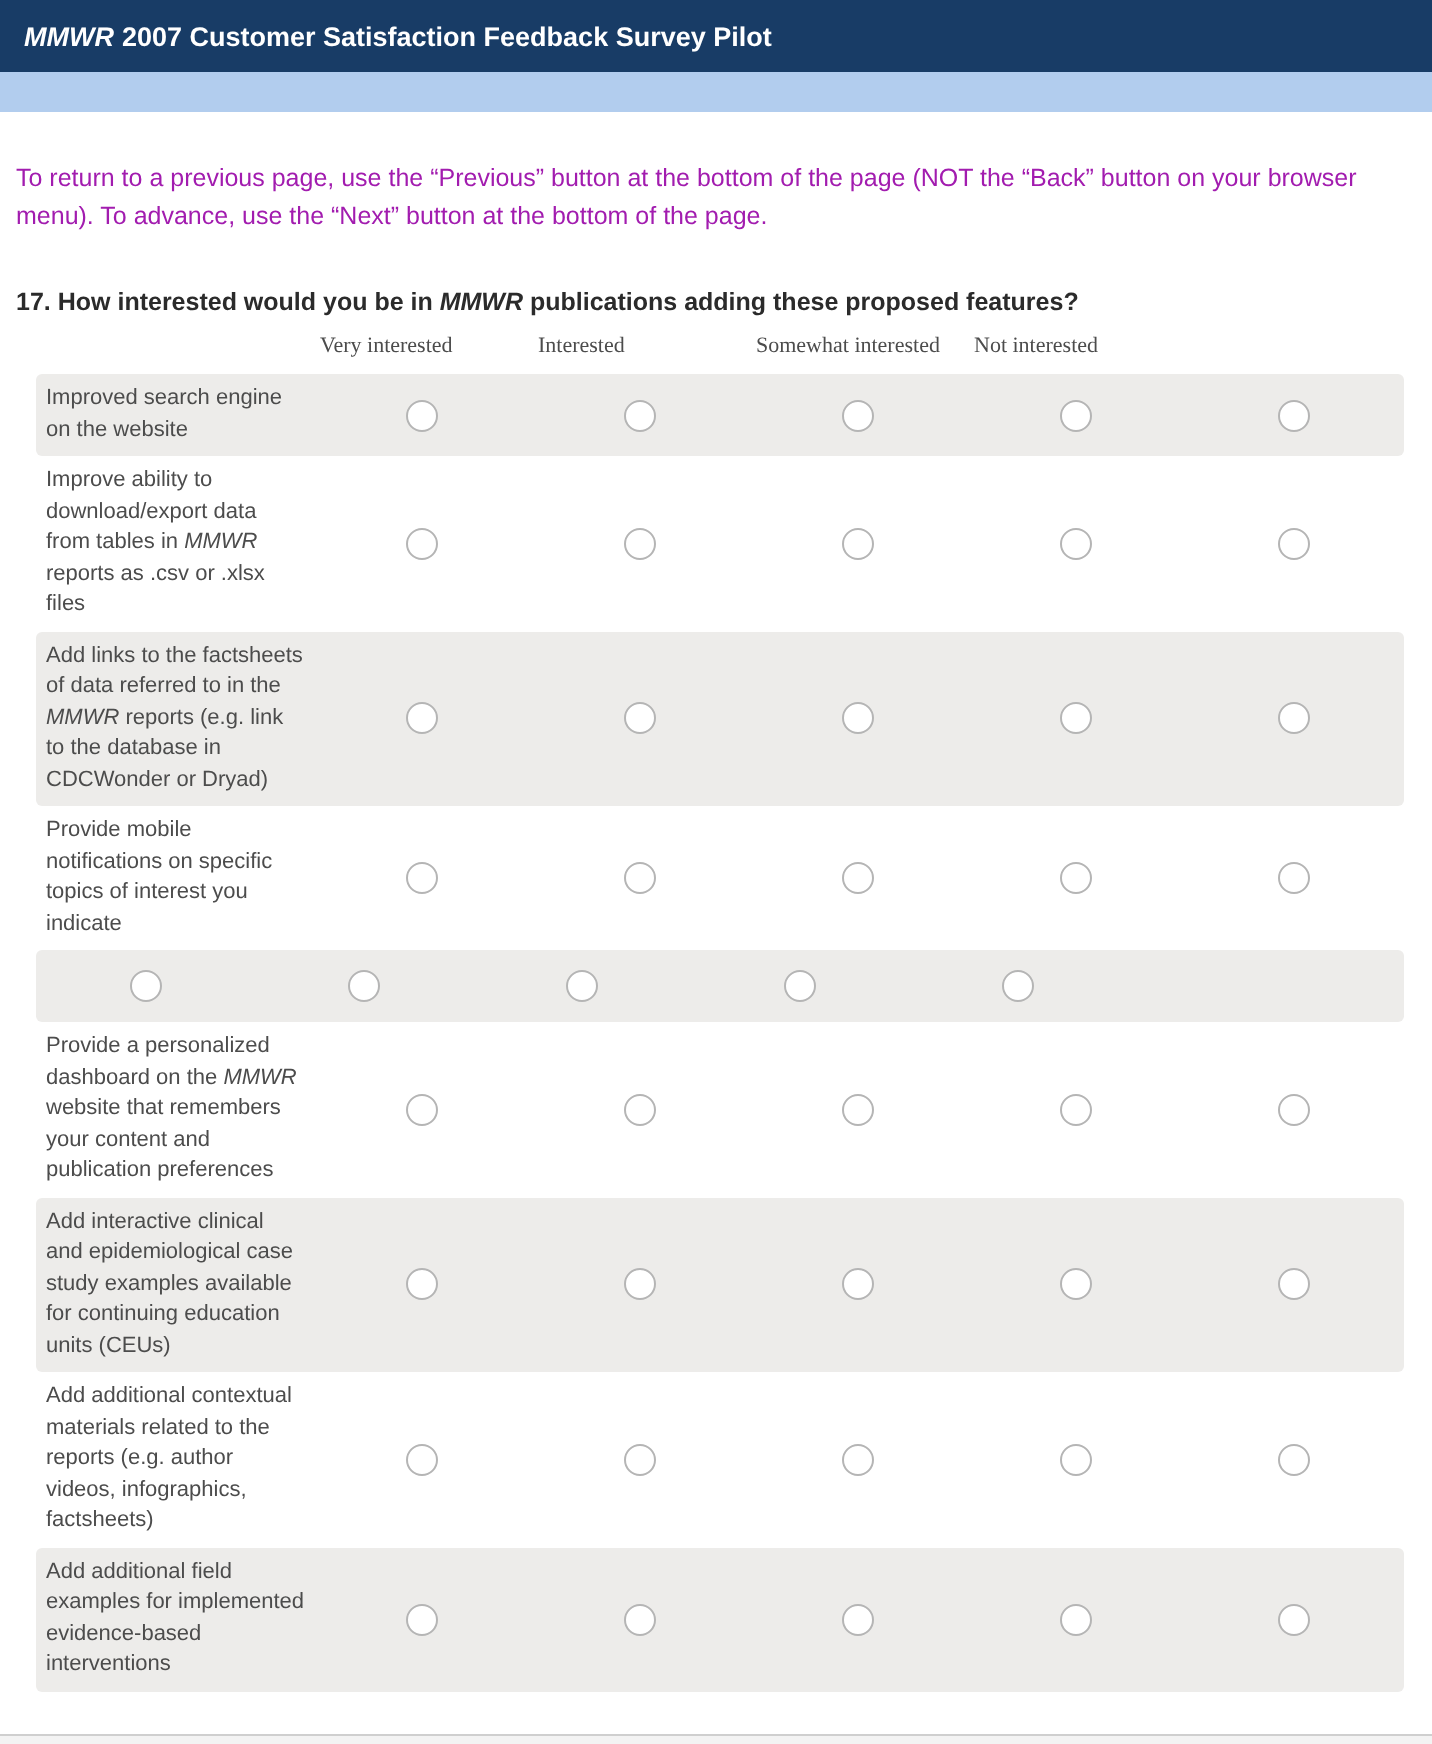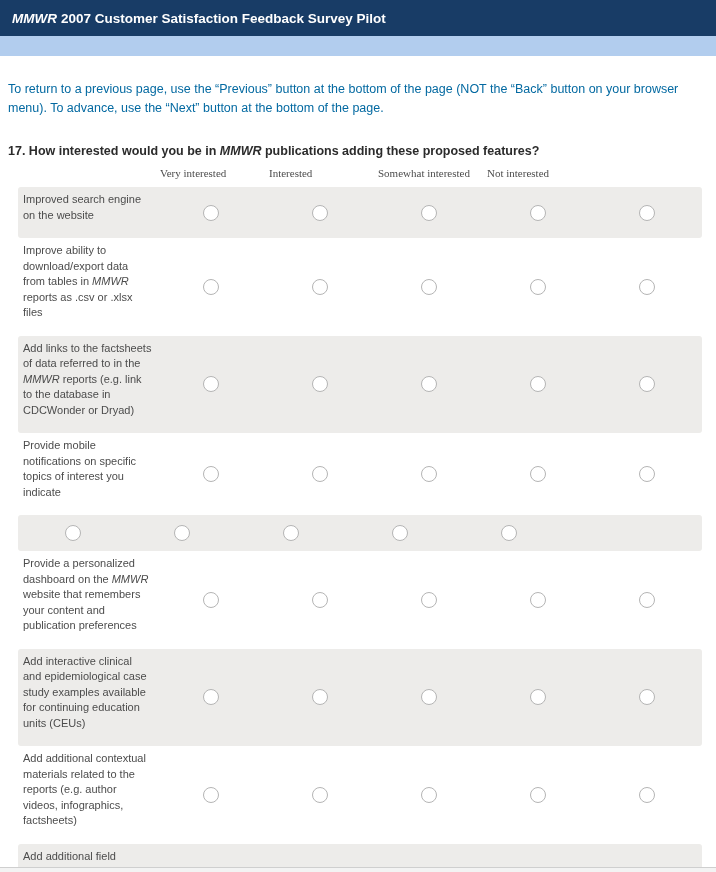--- a/index.html
+++ b/index.html
@@ -25,21 +25,21 @@
   .title-bar i { font-style: italic; margin-right: 4px; }
   .sub-bar {
     height: 20px;
     background: var(--subbar-bg, #b2cdee);
   }
   .content { padding: 0 8px; }
   .instructions {
     margin-top: 24px;
     font-size: 12.5px;
     line-height: 19px;
-    color: #0369a1;
+    color: #a21caf;
     max-width: 702px;
   }
   .question {
     margin-top: 26px;
     font-size: 12.5px;
     font-weight: bold;
     color: #2b2b2b;
   }
   .question i { font-style: italic; }
   .matrix {
@@ -64,21 +64,21 @@
   }
   .m-row {
     display: flex;
     align-items: stretch;
     border-radius: 3px;
     min-height: 36px;
   }
   .m-body .m-row:nth-child(odd) { background: var(--row-stripe, #edecea); }
   .m-label {
     width: 138px;
-    padding: 5px 3px 15px 5px;
+    padding: 5px 3px 5px 5px;
     line-height: 15.5px;
     display: flex;
     flex-direction: column;
     justify-content: flex-start;
   }
   .m-label i { font-style: italic; }
   .m-cell {
     width: 109px;
     display: flex;
     align-items: center;

